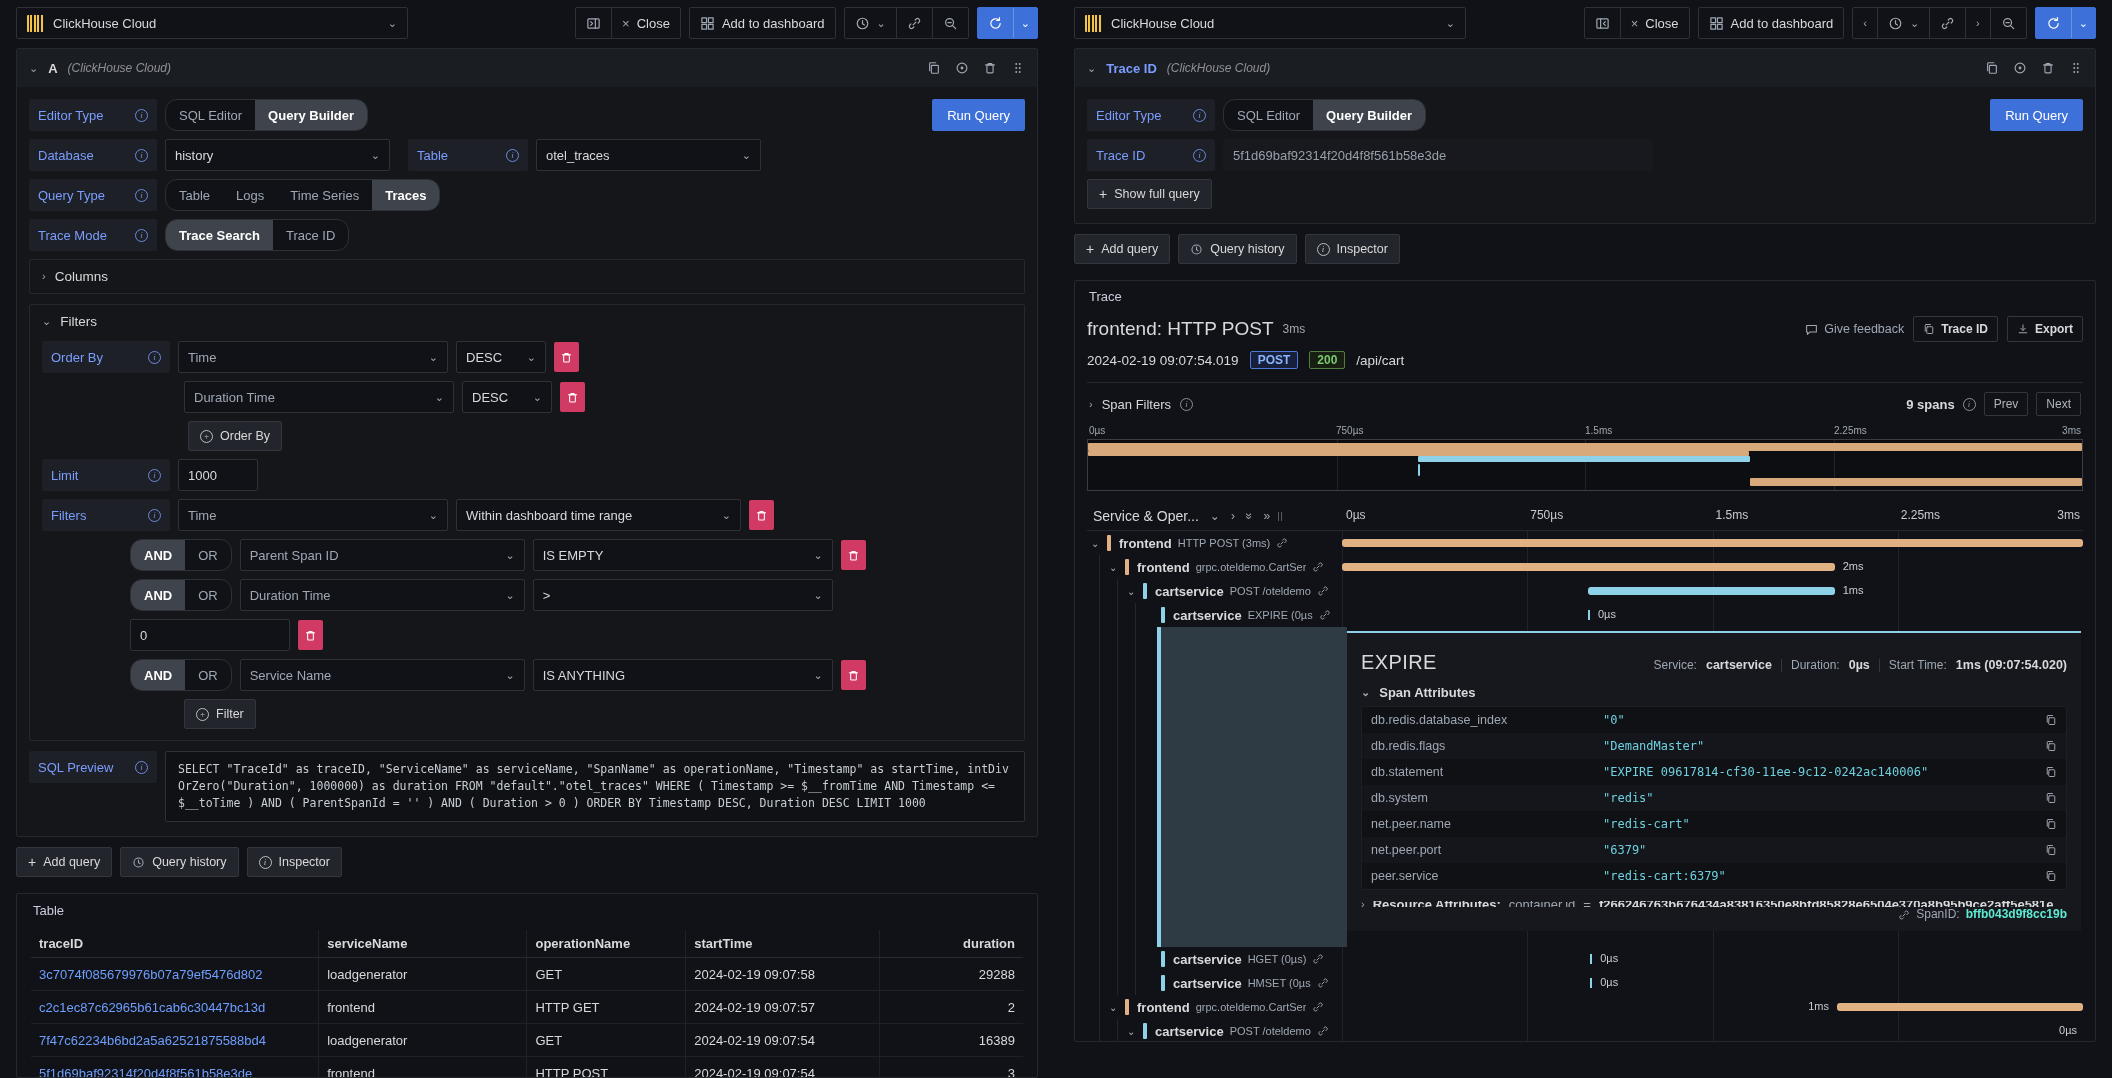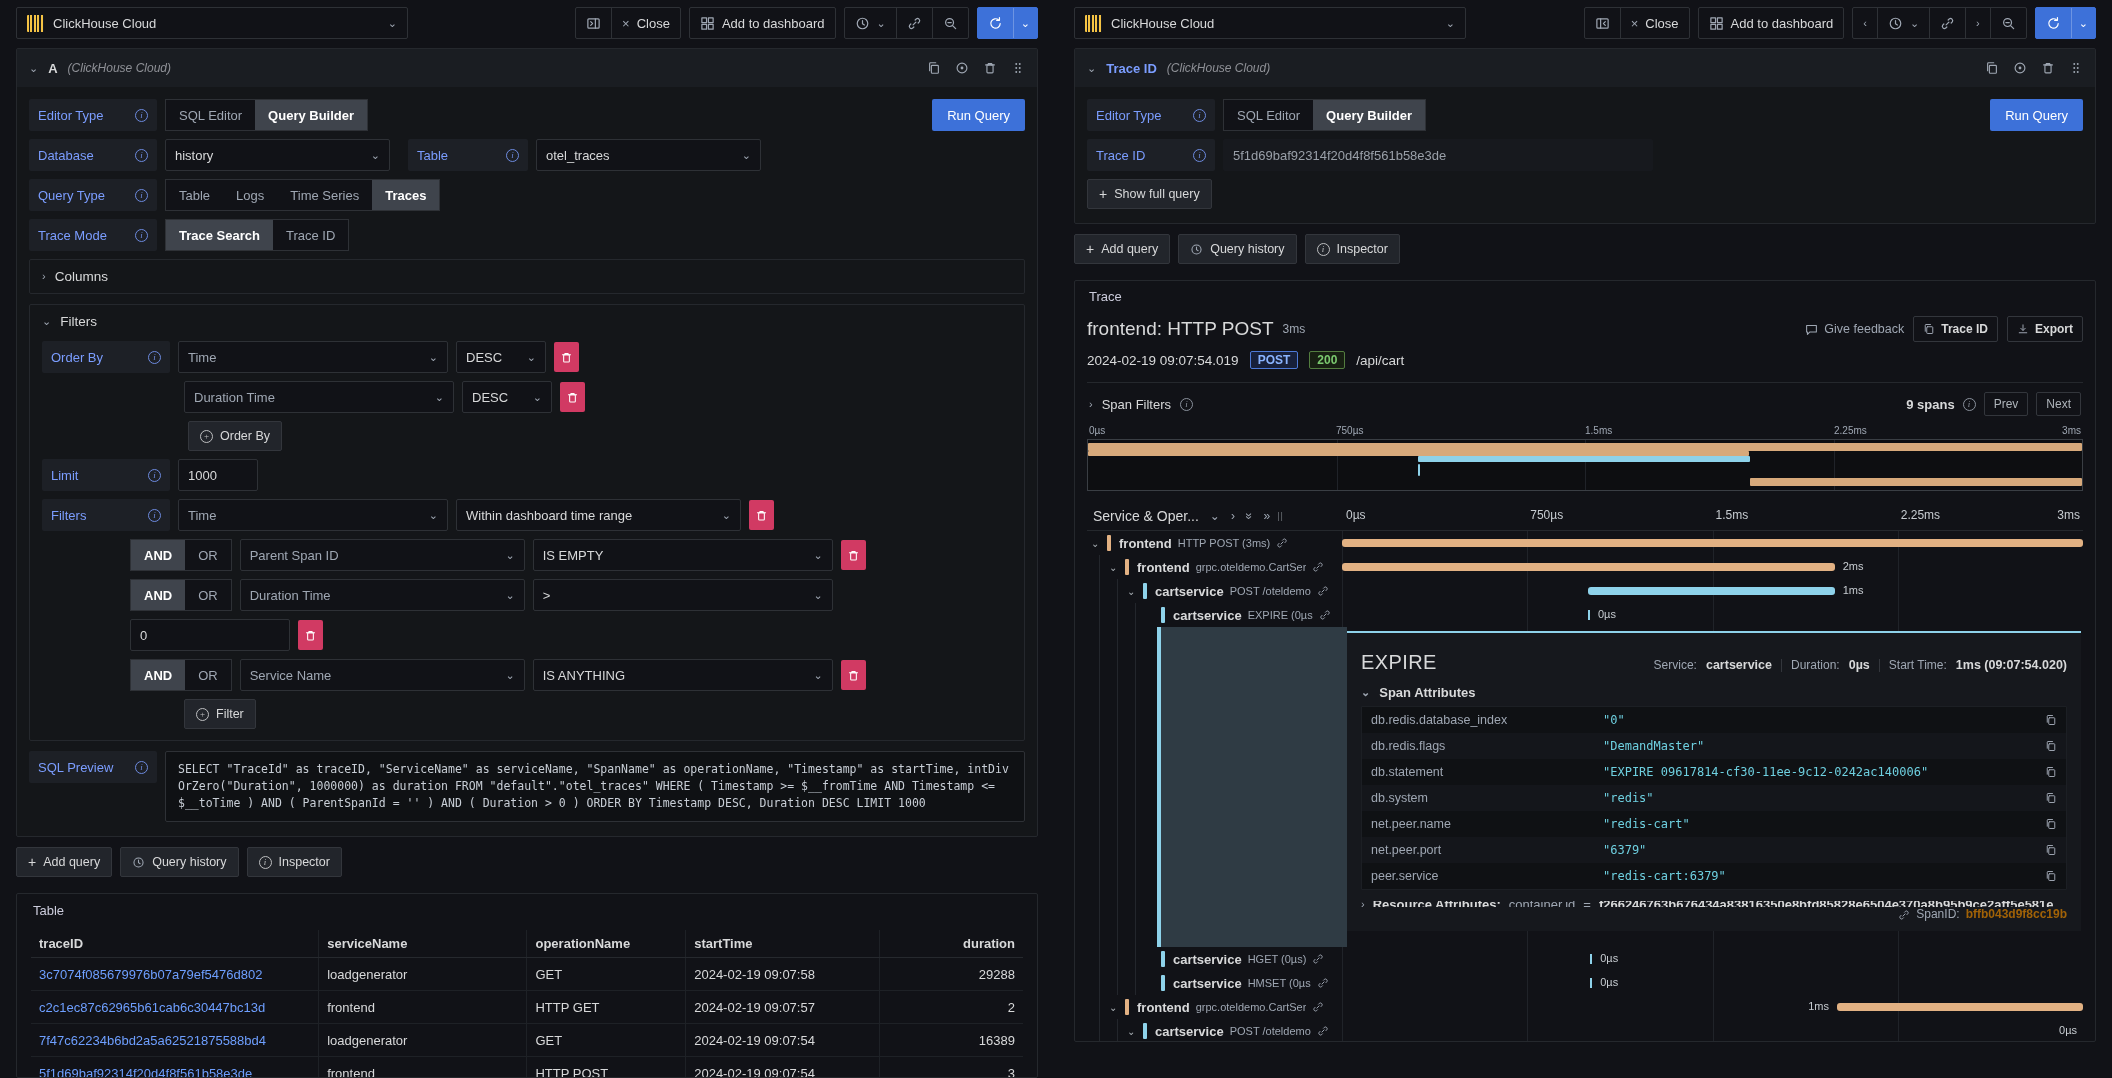--- a/index.html
+++ b/index.html
@@ -27,21 +27,21 @@
 .qpanel{margin:2px 16px 0;border:1px solid #25282d;border-radius:2px;background:#141619;flex:none}
 .qheader{height:38px;display:flex;align-items:center;gap:10px;padding:0 12px;background:#1a1d22}
 .qref{font-weight:700;color:#d8d9da}
 .qref.blue{color:#7b9dff}
 .qhint{font-style:italic;color:#8e9096;font-size:12px}
 .qh-icons{margin-left:auto;display:flex;gap:14px;align-items:center}
 .qbody{padding:12px;position:relative}
 .frow{display:flex;align-items:flex-start;margin-bottom:8px;gap:8px}
 .flabel{display:flex;align-items:center;justify-content:space-between;gap:6px;height:32px;width:128px;flex:none;padding:0 9px;background:#1d2026;border-radius:2px;color:#7b9dff}
 .i-info{display:inline-flex;width:13px;height:13px;border:1.2px solid currentColor;border-radius:50%;font-size:9px;align-items:center;justify-content:center;font-style:italic;font-family:"Liberation Serif",serif;opacity:.85;flex:none}
-.seg{display:flex;height:32px;border:1px solid #2e3136;border-radius:0;overflow:hidden;background:#111217}
+.seg{display:flex;height:32px;border:1px solid #2e3136;border-radius:12px;overflow:hidden;background:#111217}
 .seg-opt{display:flex;align-items:center;padding:0 13px;color:#9fa7b3;cursor:pointer;white-space:nowrap}
 .seg-opt.sel{background:#3f444c;color:#fff;font-weight:600}
 .select{height:32px;background:#111217;border:1px solid #2e3136;border-radius:2px;display:flex;align-items:center;padding:0 9px;gap:8px;color:#d8d9da;cursor:pointer}
 .select .chev{margin-left:auto}
 .select .ph{color:#9fa7b3}
 .w270{width:270px}.w90{width:90px}.w285{width:285px}.w300{width:300px}
 .inp{height:32px;background:#111217;border:1px solid #2e3136;border-radius:2px;padding:0 9px;display:flex;align-items:center;color:#d8d9da}
 .del{width:25px;height:30px;margin-top:1px;background:#d13a63;border:none;border-radius:2px;display:flex;align-items:center;justify-content:center;cursor:pointer;flex:none}
 .btn-run{position:absolute;top:12px;right:12px;height:32px;padding:0 15px;background:#3d71d9;color:#fff;border:none;border-radius:2px;display:flex;align-items:center;font-weight:500;font-size:13px;cursor:pointer}
 .btn-sec{height:30px;display:inline-flex;align-items:center;gap:7px;padding:0 11px;background:#22252b;border:1px solid #33363c;border-radius:2px;color:#d8d9da;font-size:12.5px;cursor:pointer}
@@ -120,21 +120,21 @@
 .attr{display:flex;align-items:center;height:26px;padding:0 9px;font-size:12.5px}
 .attr:nth-child(odd){background:#0f1114}.attr:nth-child(even){background:#14161b}
 .attr-k{width:232px;flex:none;color:#9fa7b3}
 .attr-v{font-family:"DejaVu Sans Mono",monospace;font-size:12px;color:#6ed0e0;flex:1;overflow:hidden;white-space:nowrap}
 .attr .cpy{flex:none;cursor:pointer}
 .res-row{display:flex;align-items:center;gap:8px;margin-top:11px;font-size:13px;overflow:hidden;white-space:nowrap}
 .res-label{font-weight:700;color:#d8d9da}
 .res-kv{color:#9fa7b3}
 .res-val{color:#d8d9da;font-weight:700;overflow:hidden;text-overflow:ellipsis}
 .spanid-row{margin-top:auto;display:flex;justify-content:flex-end;align-items:flex-end;gap:6px;font-size:12px;color:#9fa7b3;padding-bottom:4px}
-.spanid-row b{color:#a16207}
+.spanid-row b{color:#5eead4}
 </style>
 </head>
 <body>
 
 <div class="col">
   <div class="toolbar">
     <div class="ds-picker">
       <span class="ch-logo"></span>
       <span class="ds-name">ClickHouse Cloud</span>
       <span class="chev">⌄</span>

